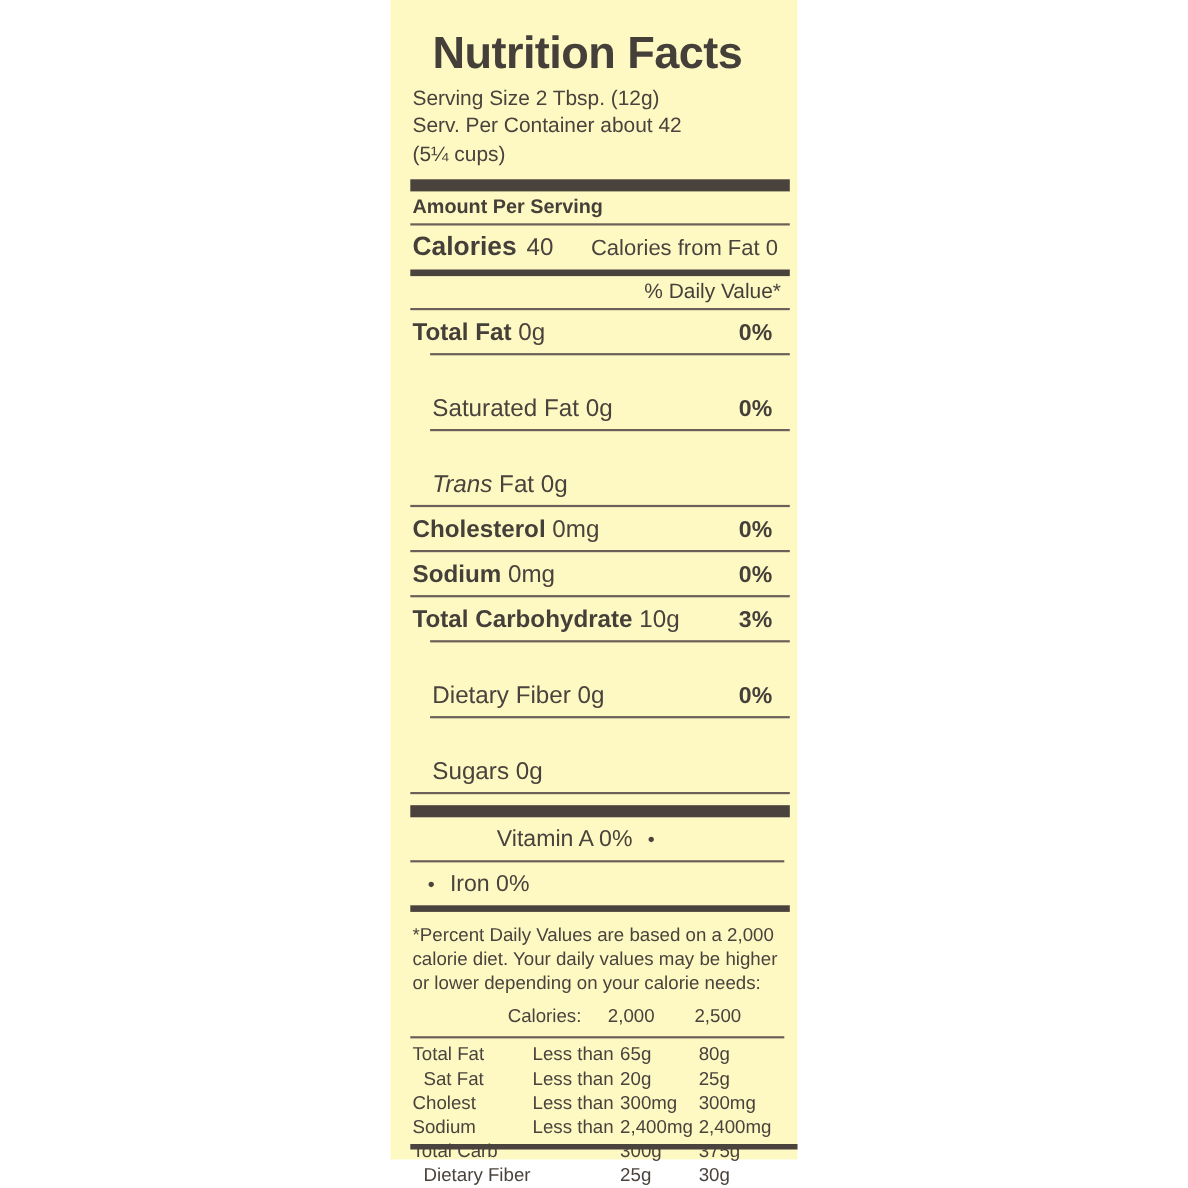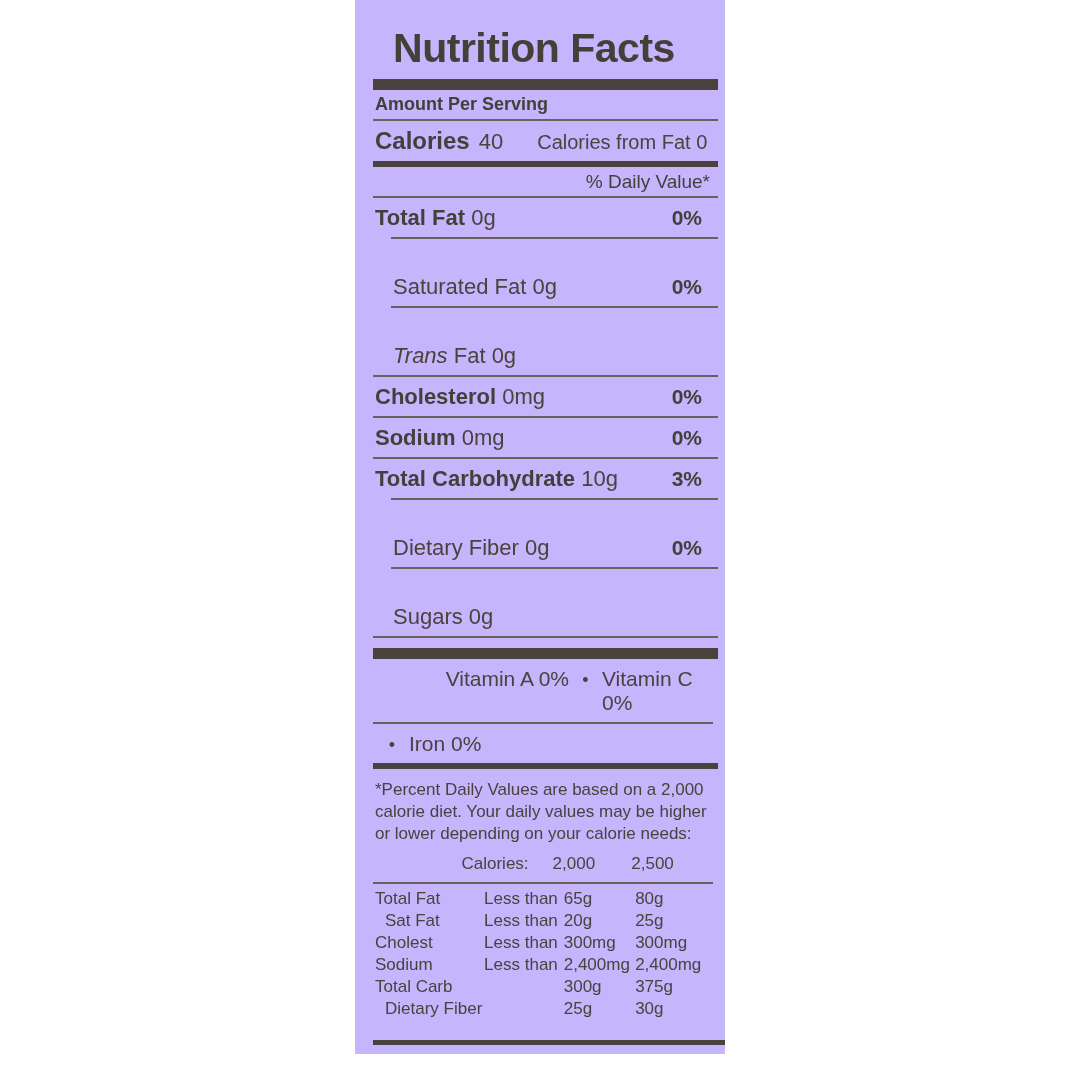--- a/index.html
+++ b/index.html
@@ -13,21 +13,21 @@
     font-family: "Liberation Sans", sans-serif;
     overflow: hidden;
   }
 
   #panel {
     position: absolute;
     left: 355px;
     top: 0px;
     width: 370px;
     height: 1054px;
-    background: #c4b5fd;
+    background: #fef9c3;
     color: #4a423c;
   }
 
   
   .label {
     position: absolute;
     left: 10px;
     top: 0;
     width: 360px;
     height: 1048px;
@@ -200,20 +200,25 @@
   }
 </style>
 </head>
 <body>
 
 <div id="panel">
   <div class="label">
 
     <div class="title">Nutrition Facts</div>
 
+    <div class="serving-block">
+      <div>Serving Size 2 Tbsp. (12g)</div>
+      <div>Serv. Per Container about 42</div>
+      <div>(5¼ cups)</div>
+    </div>
 
     <div class="rule-thick"></div>
 
     <div class="amount-row">Amount Per Serving</div>
 
     <div class="rule-thin"></div>
 
     <div class="cal-row">
       <span class="cal-label">Calories</span>
       <span class="cal-value">40</span>
@@ -273,21 +278,20 @@
       <span class="pct"></span>
     </div>
     <div class="rule-thin"></div>
 
 
     <div class="rule-thick"></div>
 
     <div class="vit-row">
       <span class="c1">Vitamin A 0%</span>
       <span class="dot">•</span>
-      <span class="c2">Vitamin C 0%</span>
     </div>
     <div class="rule-thin-short"></div>
     <div class="vit-row">
       <span class="dot">•</span>
       <span class="c2">Iron 0%</span>
     </div>
     <div class="rule-med"></div>
 
     <div class="footnote">*Percent Daily Values are based on a 2,000 calorie diet. Your daily values may be higher or lower depending on your calorie needs:</div>
 

